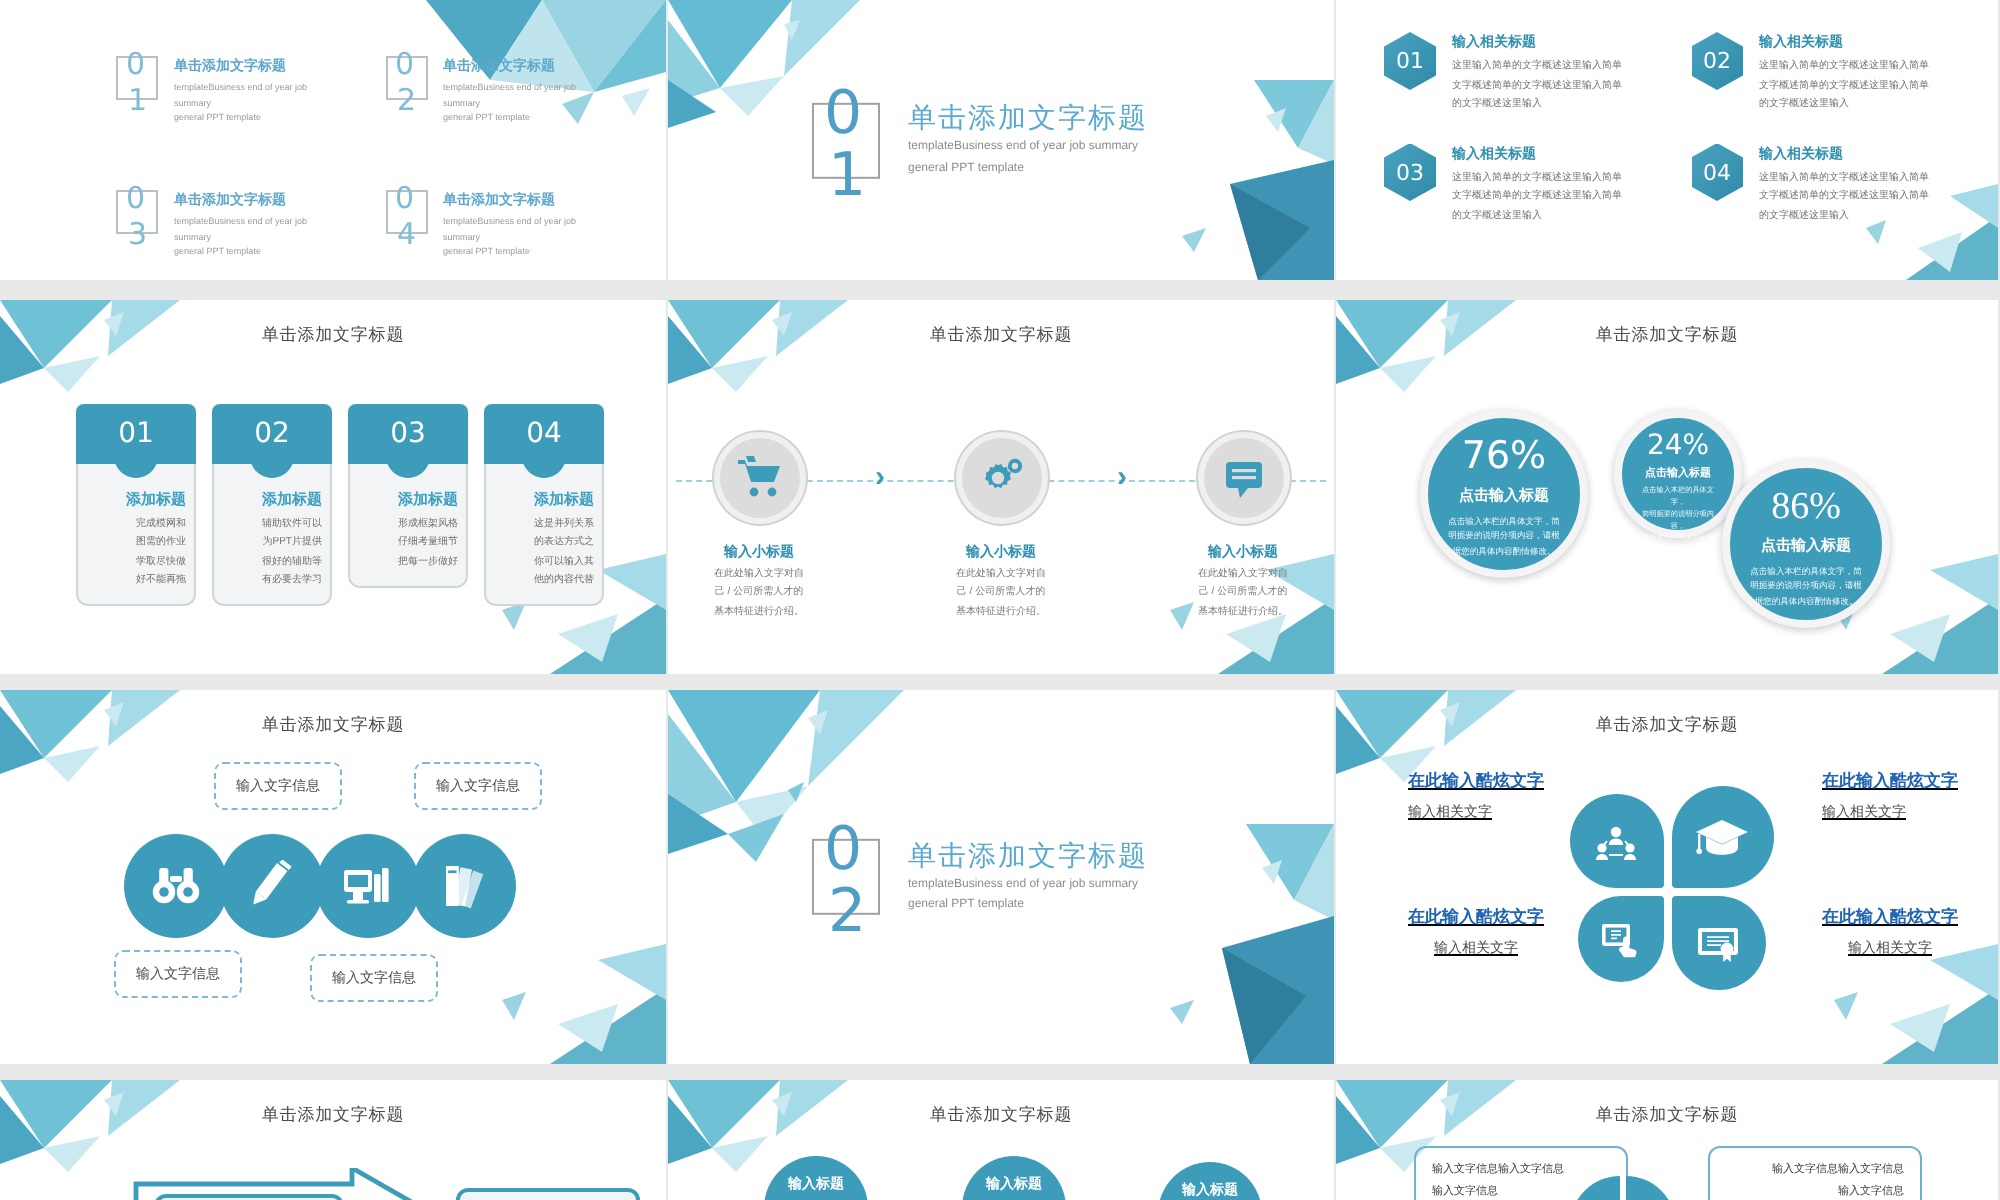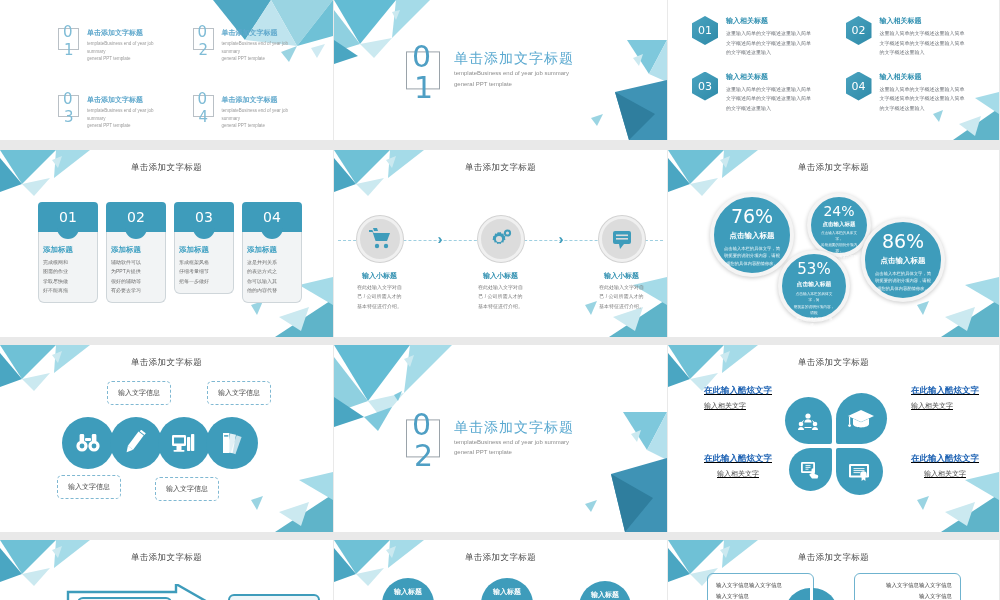--- a/index.html
+++ b/index.html
@@ -71,42 +71,42 @@
   .card { width: 60px; position: relative; }
   .card-head {
     height: 30px; background: #3e9cbb; border-radius: 4px 4px 0 0;
     color: #fff; font-size: 14px; display: flex; align-items: center; justify-content: center;
     font-family: "DejaVu Sans", sans-serif;
   }
   .card-notch { position: absolute; top: 26px; left: 50%; transform: translateX(-50%);
                 width: 22px; height: 11px; background: #3e9cbb; border-radius: 0 0 11px 11px; }
   .card-body {
     background: #f2f4f5; border: 1px solid #cfd6da; border-top: none;
-    border-radius: 0 0 6px 6px; padding: 13px 4px 7px; text-align: left;
+    border-radius: 0 0 6px 6px; padding: 13px 4px 7px; text-align: right;
   }
   .card-body .t { font-size: 7.5px; font-weight: bold; color: #3fa0c2; }
   .card-body .p { font-size: 5px; color: #6f6f6f; line-height: 1.85; margin-top: 3px; }
 
   
   .s5 { position: absolute; top: 58px; left: 0; right: 0; }
   .s5-line { position: absolute; top: 32px; left: 4px; right: 4px; height: 1px;
              border-top: 1px dashed #9ecfe0; }
   .s5-row { position: relative; display: flex; align-items: flex-start; justify-content: center; gap: 22px; }
   .step { width: 72px; text-align: center; }
   .step-circle {
     width: 46px; height: 46px; border-radius: 50%; background: #dcdcdc;
     border: 3px solid #f0f0f0; box-shadow: 0 0 0 1px #d2d2d2;
     margin: 8px auto 0; display: flex; align-items: center; justify-content: center;
   }
   .step .t { font-size: 7px; font-weight: bold; color: #2f8fb0; margin-top: 9px; }
   .step .p { font-size: 5px; color: #777; line-height: 1.85; margin-top: 2px; }
   .chev { margin-top: 22px; color: #3e9cbb; font-size: 15px; font-weight: bold; }
 
   
-  .s6 { position: absolute; inset: 0; }
+  .s6 { position: absolute; inset: 0; margin-top: 12px; }
   .pcircle {
     position: absolute; border-radius: 50%;
     background: #3e9cbb; border: 4px solid #f4f4f4;
     box-shadow: 0 1px 4px rgba(0,0,0,.22);
     color: #fff; text-align: center; padding: 10px 10px 0;
   }
   .pcircle .num { font-family: "DejaVu Sans", sans-serif; line-height: 1; }
   .pcircle .t { font-weight: bold; margin-top: 5px; }
   .pcircle .p { line-height: 1.7; margin-top: 4px; opacity: .92; }
 
@@ -439,29 +439,22 @@
 据您的具体内容酌情修改。</div>
       </div>
       <div class="pcircle" style="left:139px; top:43px; width:64px; height:64px; padding-top:7px;">
         <div class="num" style="font-size:14px;">24%</div>
         <div class="t" style="font-size:5.5px; margin-top:3px;">点击输入标题</div>
         <div class="p" style="font-size:3.6px; white-space:pre-line; margin-top:2px;">点击输入本栏的具体文字，
 简明扼要的说明分项内容，
 请根据您的具体内容酌情修
 改。</div>
       </div>
-      <div class="pcircle" style="left:110px; top:100px; width:72px; height:72px; padding-top:8px;">
-        <div class="num" style="font-size:15px;">53%</div>
-        <div class="t" style="font-size:5.8px; margin-top:3px;">点击输入标题</div>
-        <div class="p" style="font-size:3.7px; white-space:pre-line; margin-top:2px;">点击输入本栏的具体文字，简
-明扼要的说明分项内容，请根
-据您的具体内容酌情修改。</div>
-      </div>
       <div class="pcircle" style="left:193px; top:68px; width:84px; height:84px;">
-        <div class="num" style="font-size:19px;">86%</div>
+        <div class="num" style="font-size:19px;font-family:Liberation Serif, serif;">86%</div>
         <div class="t" style="font-size:7.5px;">点击输入标题</div>
         <div class="p" style="font-size:4.3px; white-space:pre-line;">点击输入本栏的具体文字，简
 明扼要的说明分项内容，请根
 据您的具体内容酌情修改。</div>
       </div>
     </div>
   </div>
 
   <div class="slide">
     <svg class="deco" style="top:0;left:0;" width="115" height="58">

